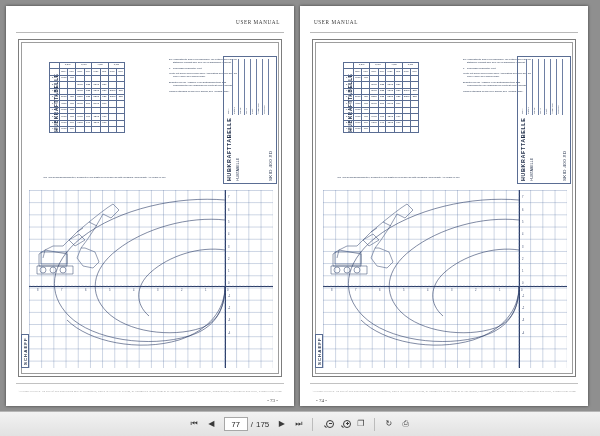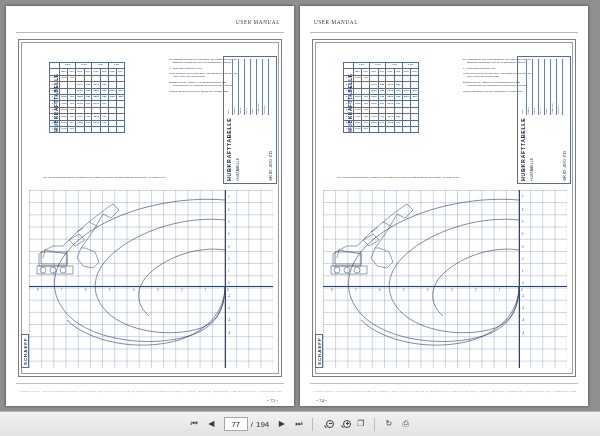--- a/index.html
+++ b/index.html
@@ -827,21 +827,21 @@
       <div class="page-num">- 74 -</div>
     </div>
   </div>
 
   <div id="toolbar">
     <button class="tb-btn">⏮</button>
     <button class="tb-btn">◀</button>
     <div class="pagebox">
       <input class="pageinput" value="77" style="">
       <span>/</span>
-      <span>194</span>
+      <span>175</span>
     </div>
     <button class="tb-btn">▶</button>
     <button class="tb-btn">⏭</button>
     <div class="sep"></div>
     <button class="tb-btn">
       <span class="zoomglass">
         <span class="lens"><span class="minus"></span></span>
         <span class="handle"></span>
       </span>
     </button>

